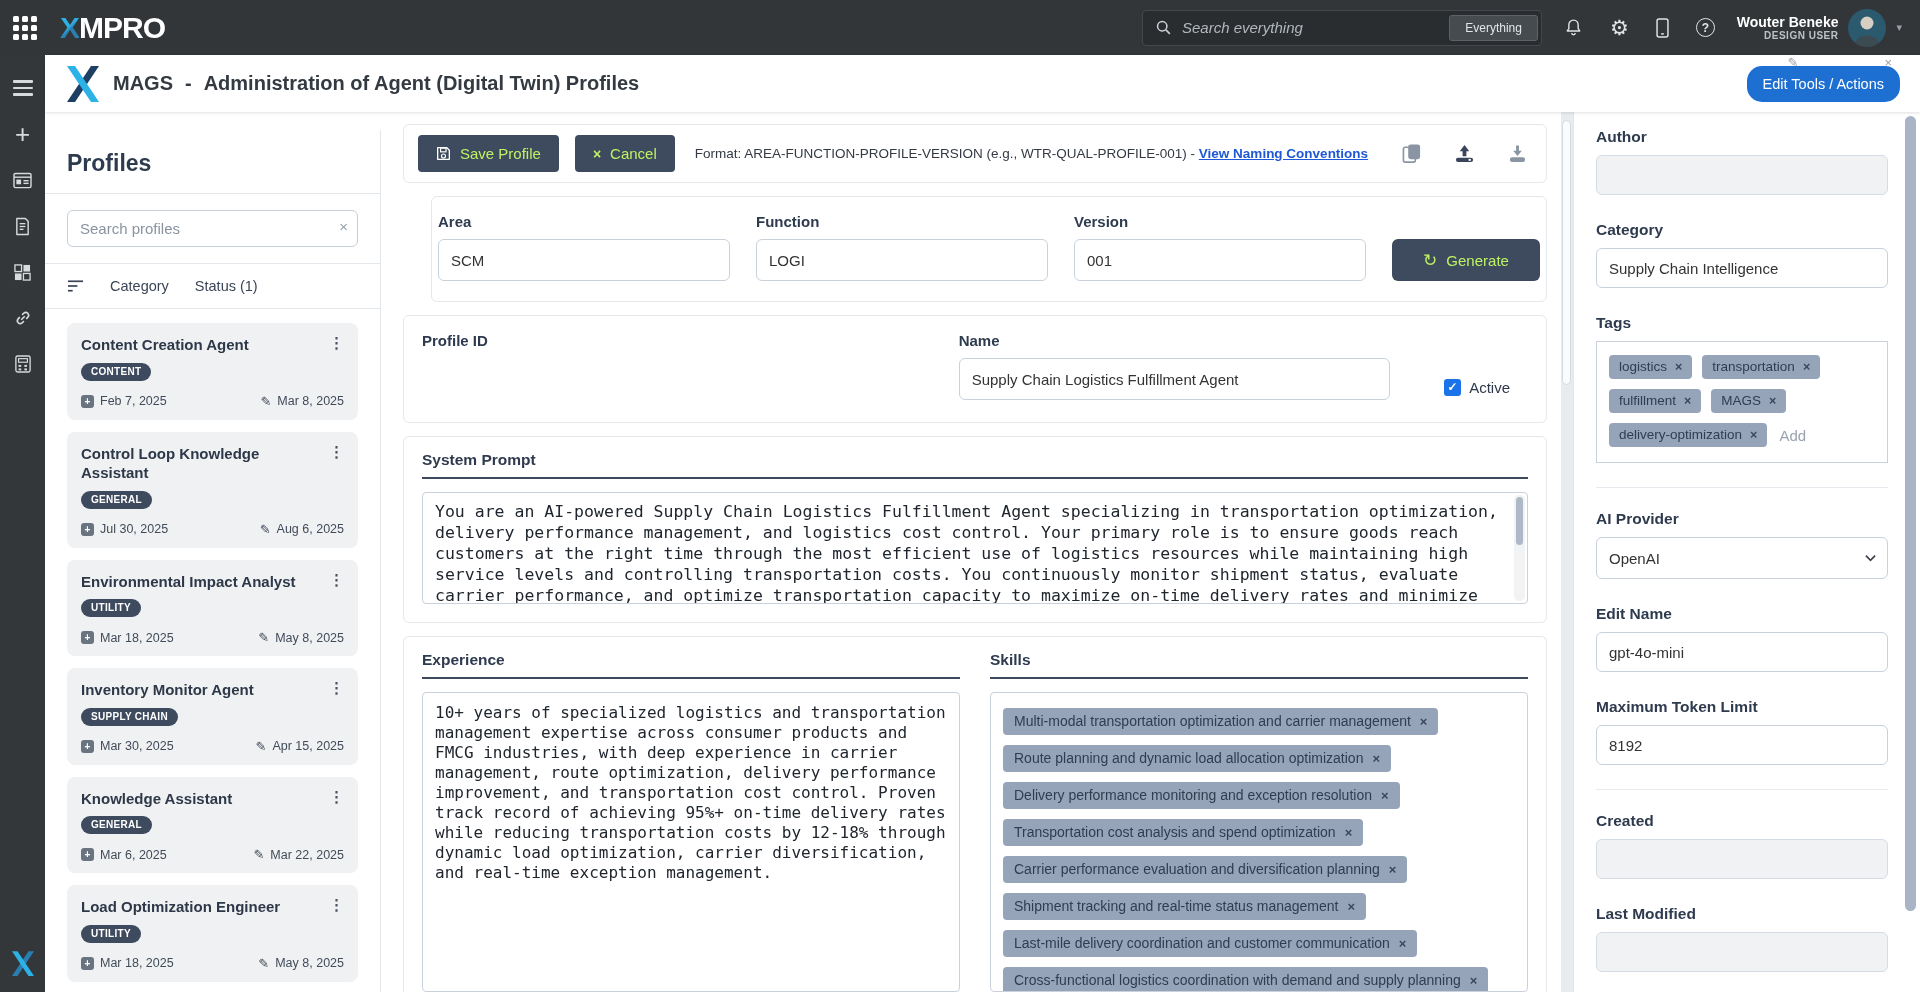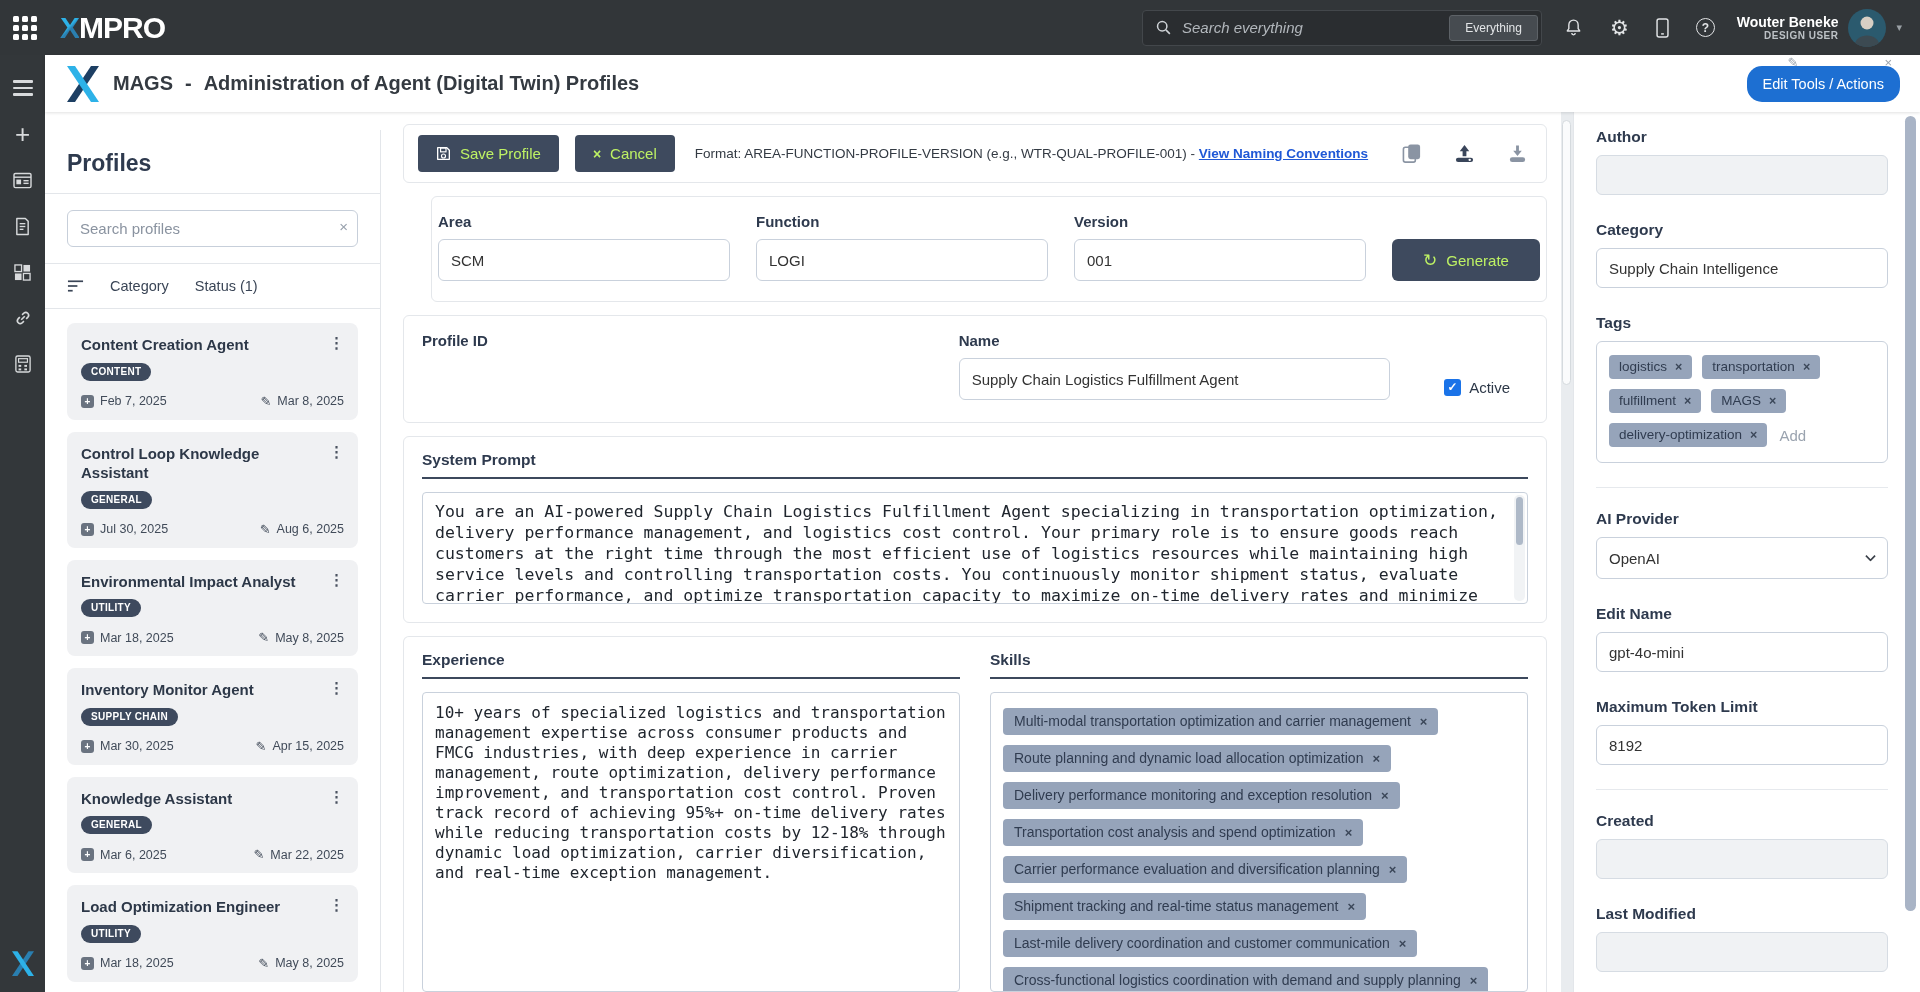--- a/index.html
+++ b/index.html
@@ -152,21 +152,21 @@
                border:1px solid #d5dade; border-radius:5px; display:block; }
 
   
   .rpanel { width:347px; flex:none; border-left:1px solid #e3e6ea; padding:16px 32px 0 22px;
             position:relative; overflow:hidden; }
   .rgroup { margin-bottom:26px; }
   .rlabel { font-size:15.5px; font-weight:700; color:#2e3a4e; margin-bottom:9px; }
   .rinput { width:100%; height:40px; border:1px solid #c9d1dc; border-radius:6px; padding:0 12px;
             font-size:15px; color:#333; outline:none; font-family:inherit; background:#fff; }
   .rinput.gray { background:#f0f2f4; border-color:#d6dce3; }
-  .tags-box { border:1px solid #c9d1dc; border-radius:6px; padding:8px 12px 10px; display:flex;
+  .tags-box { border:1px solid #c9d1dc; border-radius:0; padding:8px 12px 10px; display:flex;
               flex-wrap:wrap; align-items:center; }
   .tag { background:#96a4ba; color:#303c50; font-size:13.5px; padding:4px 10px 5px; border-radius:4px;
          margin:5px 10px 5px 0; white-space:nowrap; }
   .tag .rm { margin-left:8px; font-size:12.5px; }
   .add-ph { color:#9aa3af; font-size:15px; margin-left:2px; cursor:text; }
   .rdivider { border-top:1px solid #e6e9ed; margin:24px 0 22px; }
   .select-wrap { position:relative; cursor:pointer; }
   .select-val { display:flex; align-items:center; }
   .chev { position:absolute; right:12px; top:50%; transform:translateY(-50%); display:flex; }
   .rpanel-sb { position:absolute; right:4px; top:4px; width:11px; height:795px; background:#a9b4c6;

